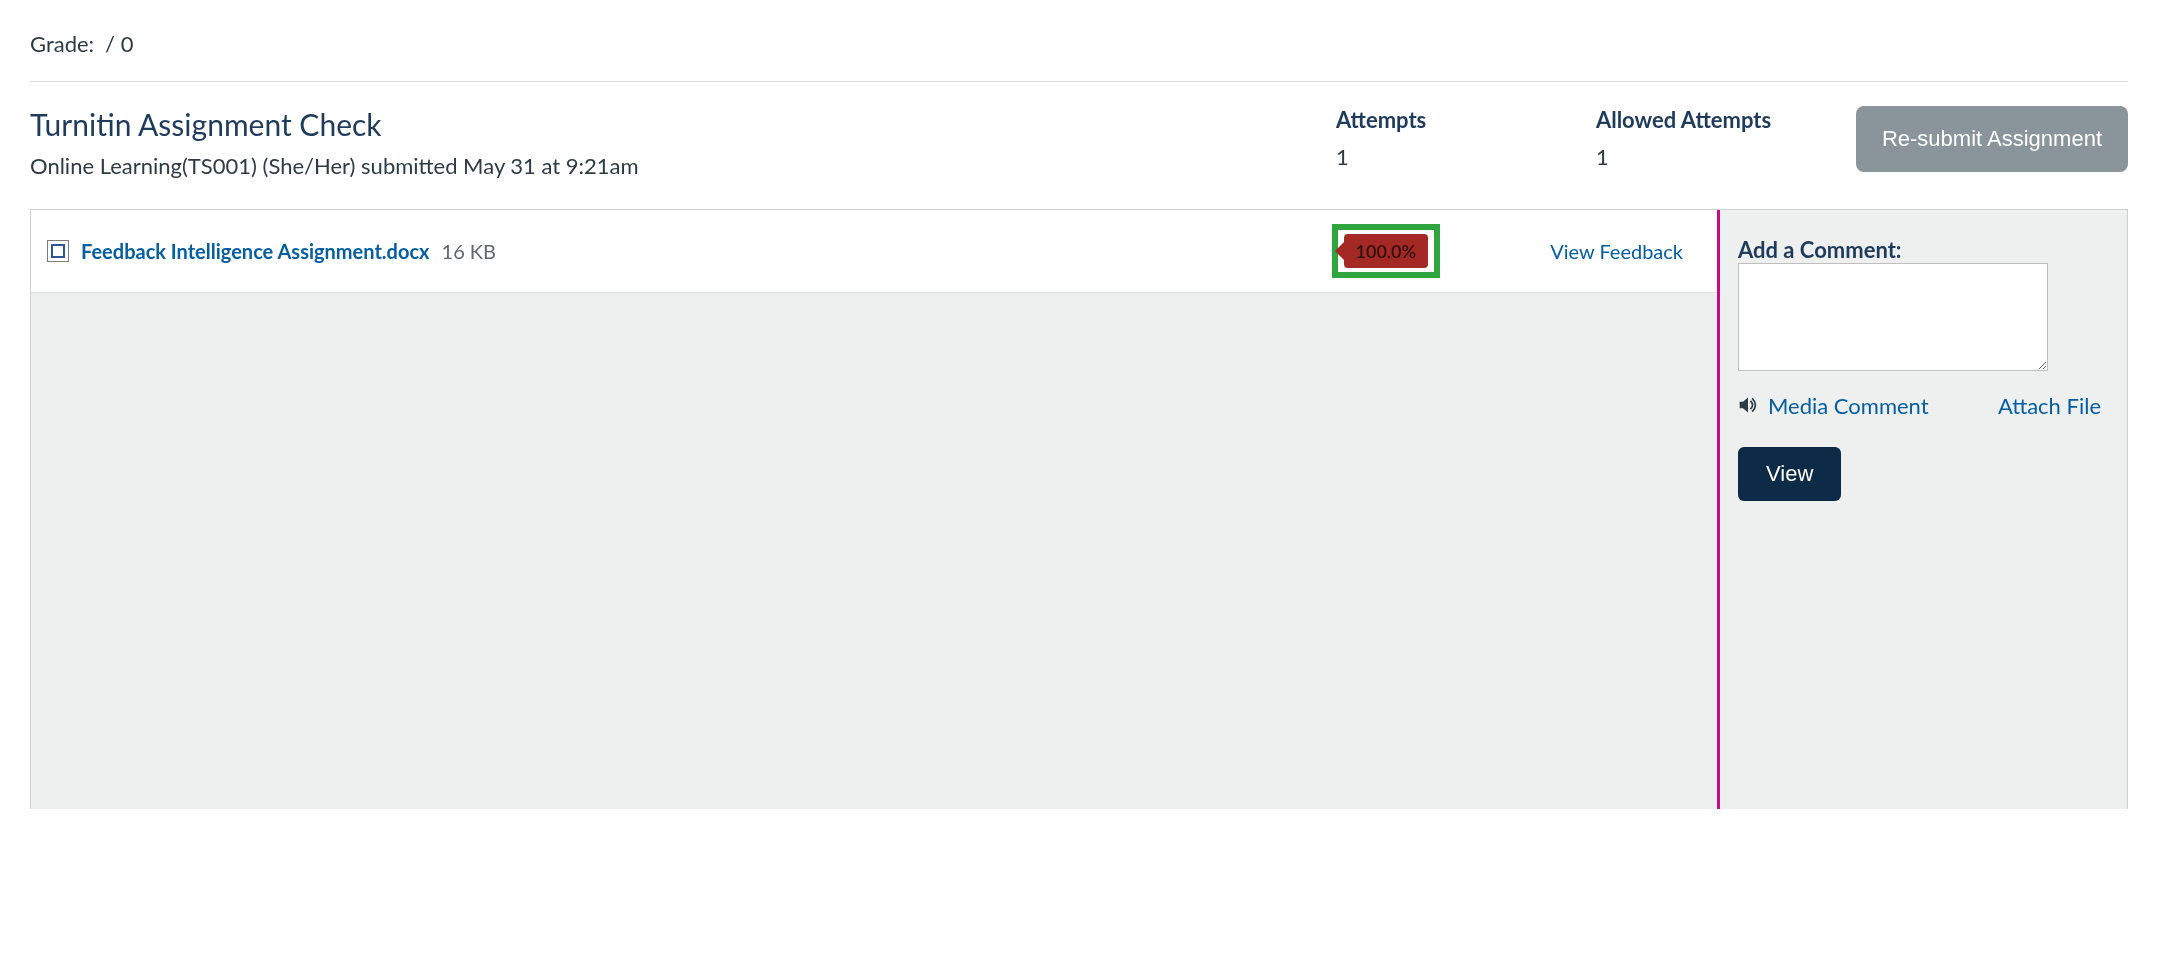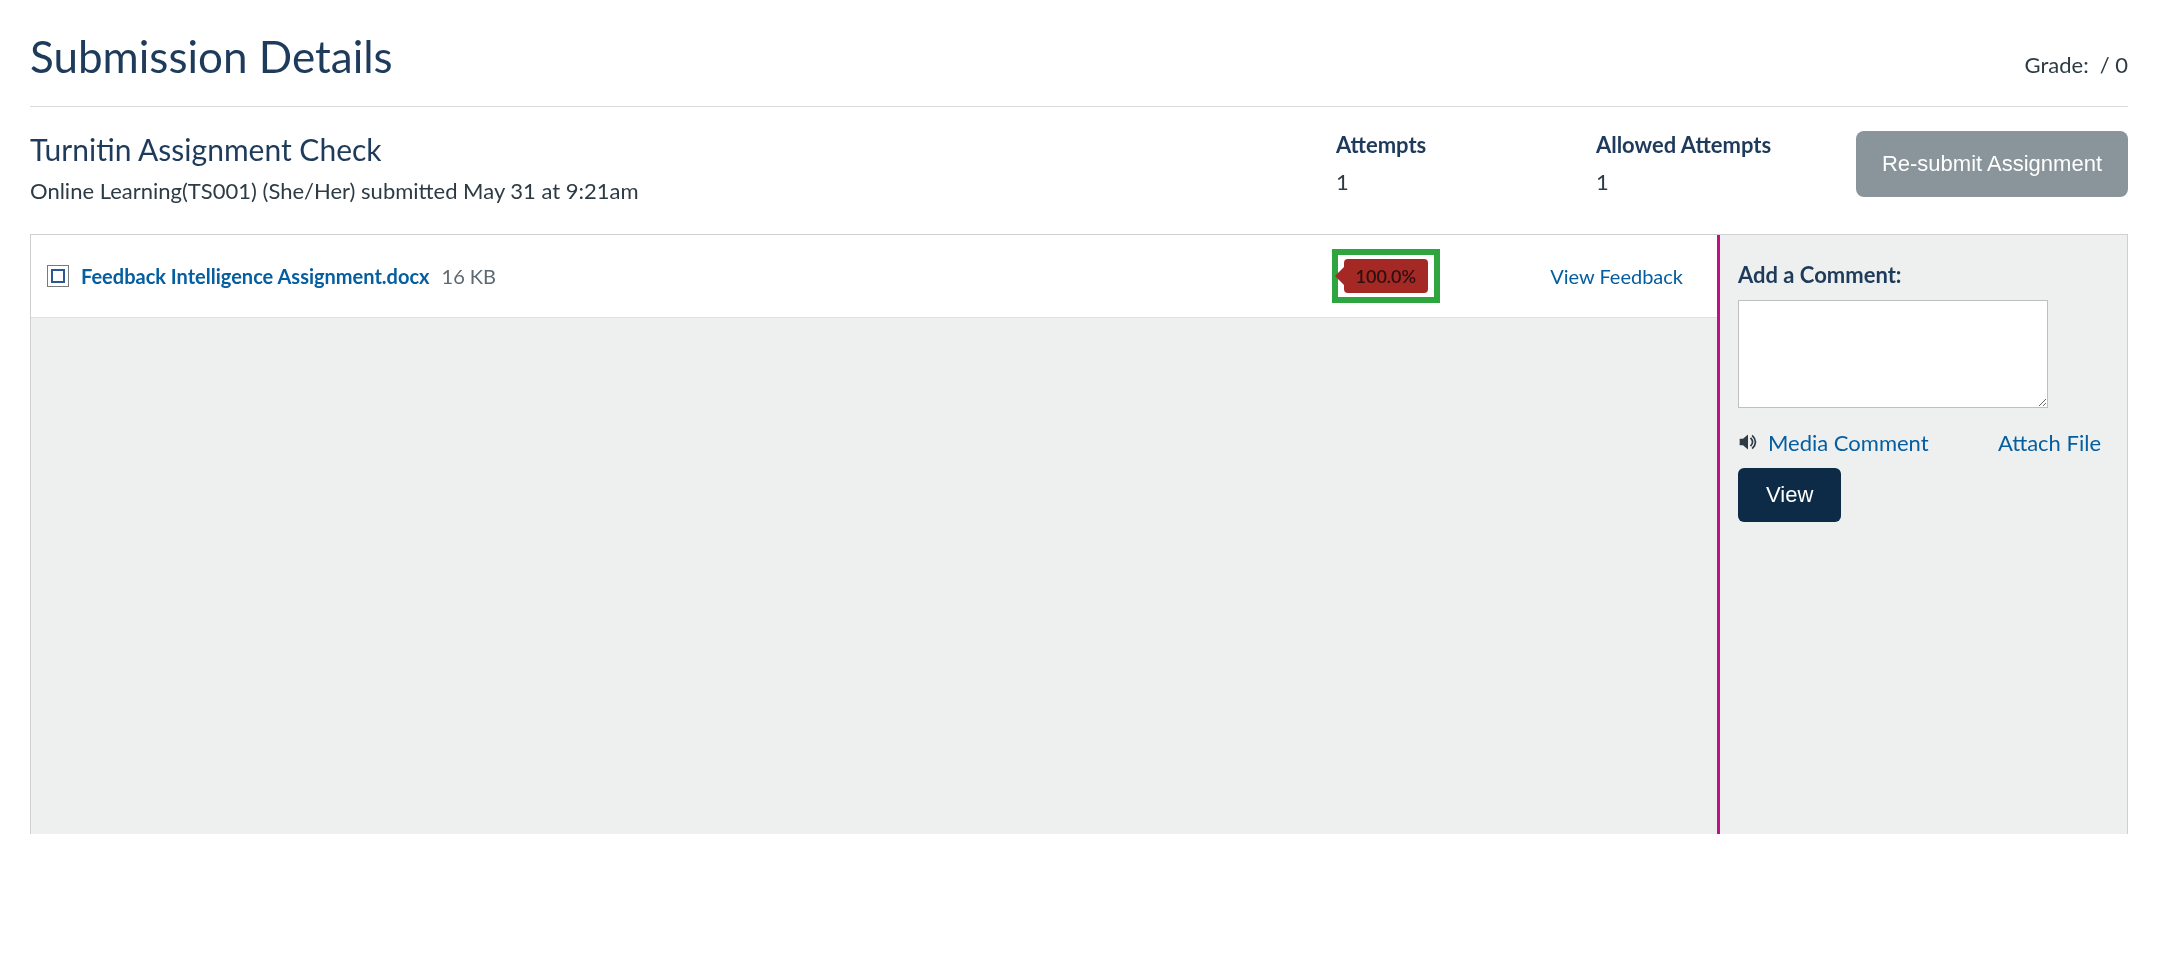--- a/index.html
+++ b/index.html
@@ -157,37 +157,36 @@
     .right-panel {
       width: 410px;
       border-left: 3px solid #c20e88;
       padding: 26px 18px;
       background: #eef0f0;
     }
     .comment-label {
       font-size: 22px;
       font-weight: 700;
       color: #1f3b5b;
-      margin-bottom: 12px;
     }
     .comment-textarea {
       width: 310px;
       height: 108px;
       border: 1px solid #bfbfbf;
       resize: both;
       font-family: inherit;
       font-size: 18px;
       padding: 6px;
       margin-bottom: 18px;
     }
     .comment-links-row {
       display: flex;
       align-items: center;
       justify-content: space-between;
-      margin-bottom: 12px;
+      margin-bottom: 28px;
       padding-right: 8px;
     }
     .media-comment {
       display: flex;
       align-items: center;
       gap: 10px;
       color: #045ea0;
       font-size: 22px;
       cursor: pointer;
     }
@@ -203,21 +202,20 @@
       border: none;
       border-radius: 6px;
       padding: 14px 28px;
       cursor: pointer;
     }
   </style>
 </head>
 <body>
 
 <div class="header-row">
-  <h1 class="page-title">Submission Details</h1>
   <div class="grade-section">
     <span>Grade:</span>
     <span>/ 0</span>
   </div>
 </div>
 
 <div class="sub-header-area">
   <div class="assignment-block">
     <h2 class="assignment-title">Turnitin Assignment Check</h2>
     <div class="submit-line">Online Learning(TS001) (She/Her) submitted May 31 at 9:21am</div>

